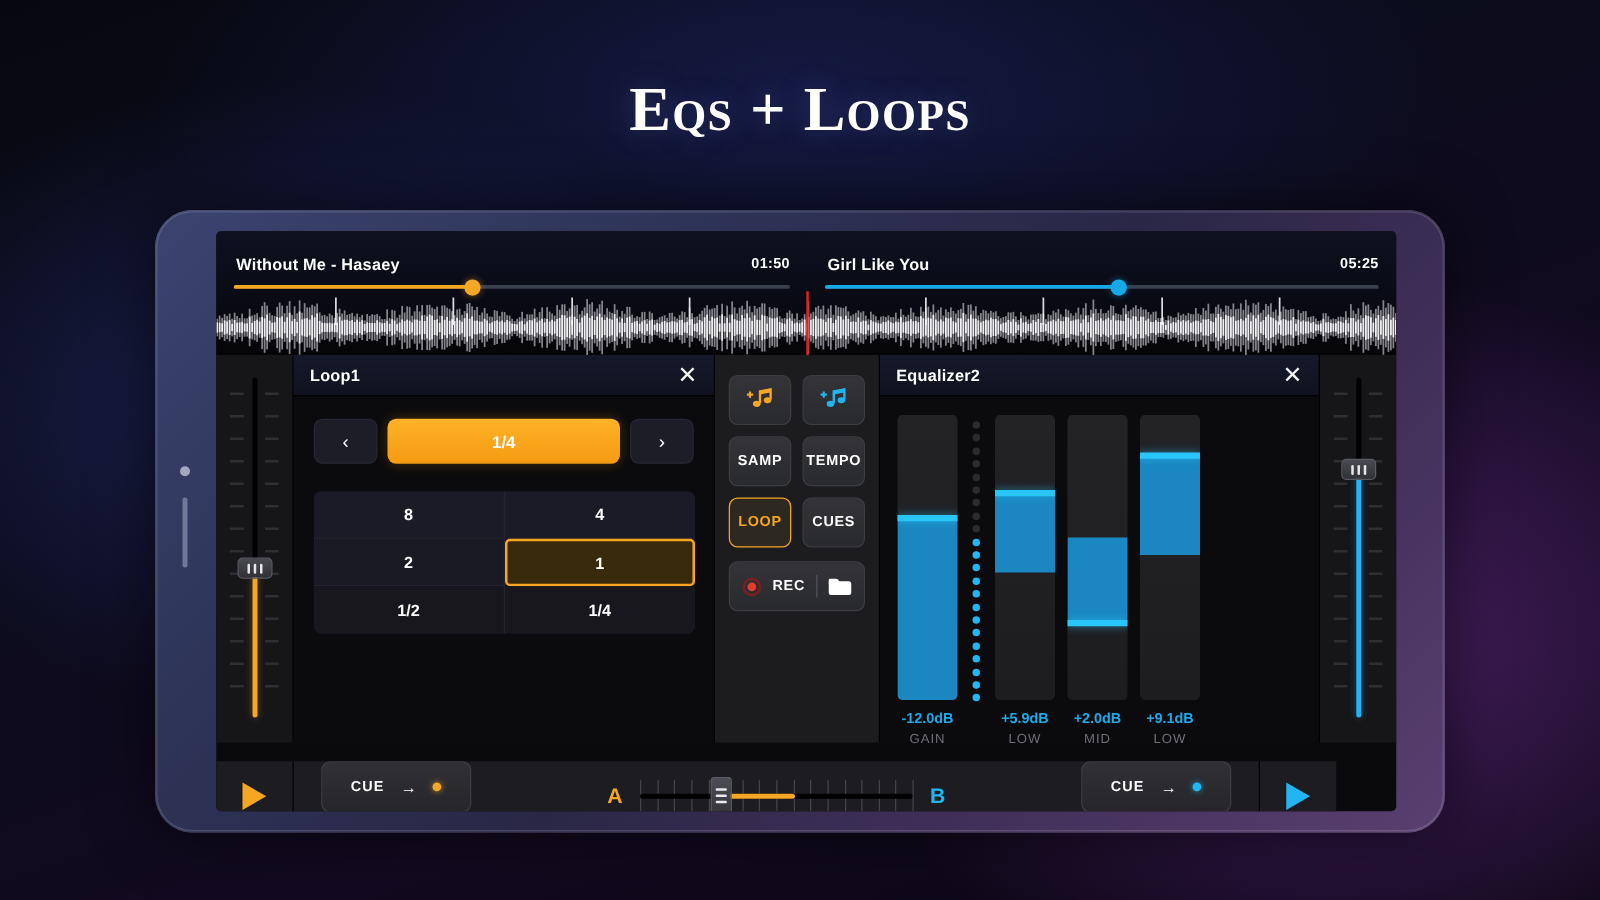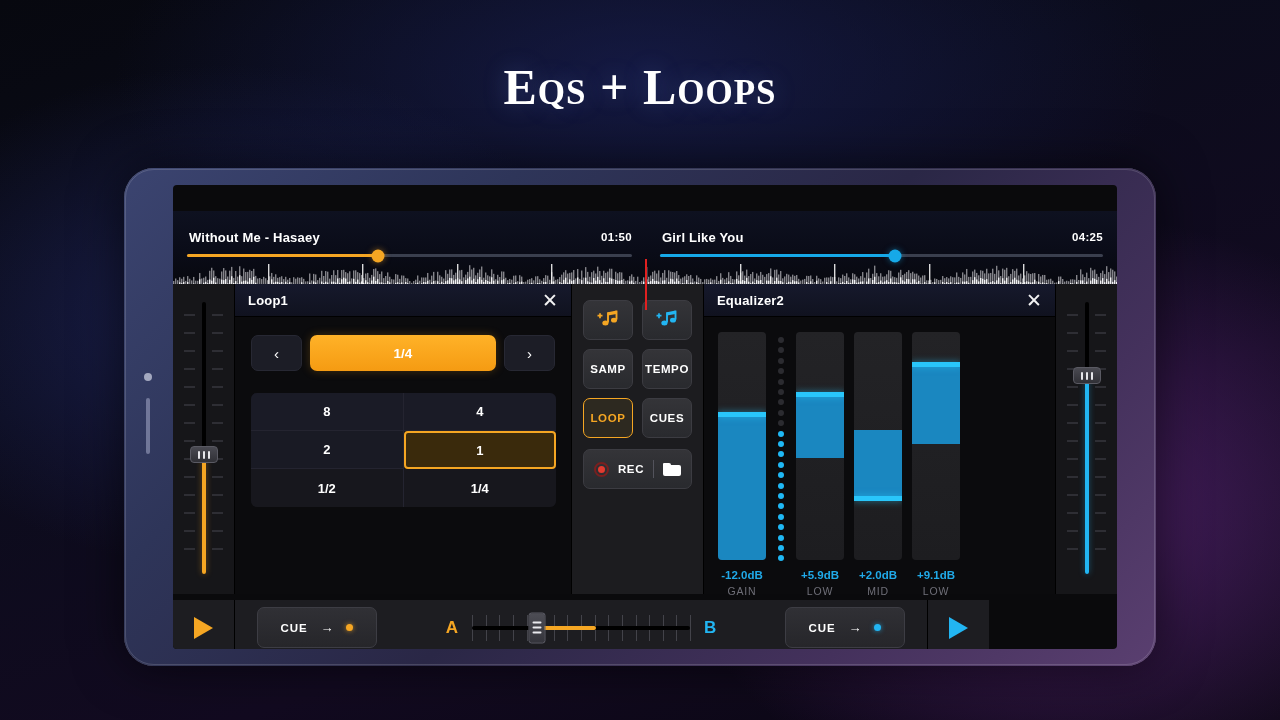--- a/index.html
+++ b/index.html
@@ -62,21 +62,21 @@
   .screen {
     position: absolute;
     left: 49px; top: 17px;
     width: 944px; height: 464px;
     background: #0a0a0c;
     border-radius: 4px;
     overflow: hidden;
   }
 
   
-  .deck-headers { position: absolute; left:0; top:0; width: 857px; height: 99px; margin-top: 26px; }
+  .deck-headers { position: absolute; left:0; top:0; width: 857px; height: 99px; }
   .deck-head {
     position: absolute; top: 0; height: 99px;
     background: linear-gradient(180deg,#0e1120 0%, #0a0c18 40%, #050507 100%);
     overflow: hidden;
   }
   .deck-head.left  { left: 0px;   width: 473px; }
   .deck-head.right { left: 473px; width: 471px; }
   .deck-title {
     position: absolute; top: 19px; left: 16px;
     color: #fff; font-size: 13px; font-weight: 700; letter-spacing: 0.2px;
@@ -263,23 +263,23 @@
     border-radius: 4px; overflow: hidden;
   }
   .eq-fill { position:absolute; left:0; width:100%; background: #1a87c0; }
   .eq-cap  { position:absolute; left:-1px; width: calc(100% + 2px); height: 5px; background: #29c6fb; border-radius:1px;
              box-shadow: 0 0 7px rgba(41,198,251,0.55); }
   .eq-val  { margin-top: 9px; text-align:center; color:#20a9e8; font-size: 11.5px; font-weight: 700; }
   .eq-lbl  { margin-top: 4px; text-align:center; color:#6f6f78; font-size: 10.5px; letter-spacing: 0.8px; }
 
   
   .bottom-bar {
-    position: absolute; left: 0; top: 415px; width: 816px; height: 55px;
+    position: absolute; left: 0; top: 424px; width: 896px; height: 55px;
     background: #1d1d21;
-    display: flex; align-items: center;
+    display: flex; align-items: flex-start;
   }
   .play-cell {
     width: 62px; height: 55px; display:flex; align-items:center; justify-content:center;
     border-right: 1px solid #000;
   }
   .play-cell.right-cell { border-right:none; border-left: 1px solid #000; }
   .tri {
     width: 0; height: 0;
     border-top: 11px solid transparent;
     border-bottom: 11px solid transparent;
@@ -829,21 +829,21 @@
               <rect x="95" y="2" width="1.4" height="22" fill="#ffffff" opacity="0.85"></rect>
               <rect x="189" y="2" width="1.4" height="22" fill="#ffffff" opacity="0.85"></rect>
               <rect x="284" y="2" width="1.4" height="22" fill="#ffffff" opacity="0.85"></rect>
               <rect x="378" y="2" width="1.4" height="22" fill="#ffffff" opacity="0.85"></rect>
             </g>
         </svg>
       </div>
 
       <div class="deck-head right">
         <div class="deck-title">Girl Like You</div>
-        <div class="deck-time">04:25</div>
+        <div class="deck-time">05:25</div>
         <div class="deck-prog">
           <div class="fill" id="rprogfill" style="width: 53%;"></div>
           <div class="knob" id="rprogknob" style="left: 53%;"></div>
         </div>
         <svg class="waveform" viewBox="0 0 471 48" preserveAspectRatio="none">
           <g id="wvR">
               <rect x="0" y="4.995387071878511" width="1.4" height="42.00922585624298" fill="#9a9aa0" opacity="0.85"></rect>
               <rect x="0" y="17.349512903295466" width="1.4" height="17.30097419340907" fill="#f0f0f2"></rect>
               <rect x="2" y="14.794618948063677" width="1.4" height="22.410762103872646" fill="#9a9aa0" opacity="0.85"></rect>
               <rect x="2" y="19.96188209448247" width="1.4" height="12.076235811035058" fill="#f0f0f2"></rect>

